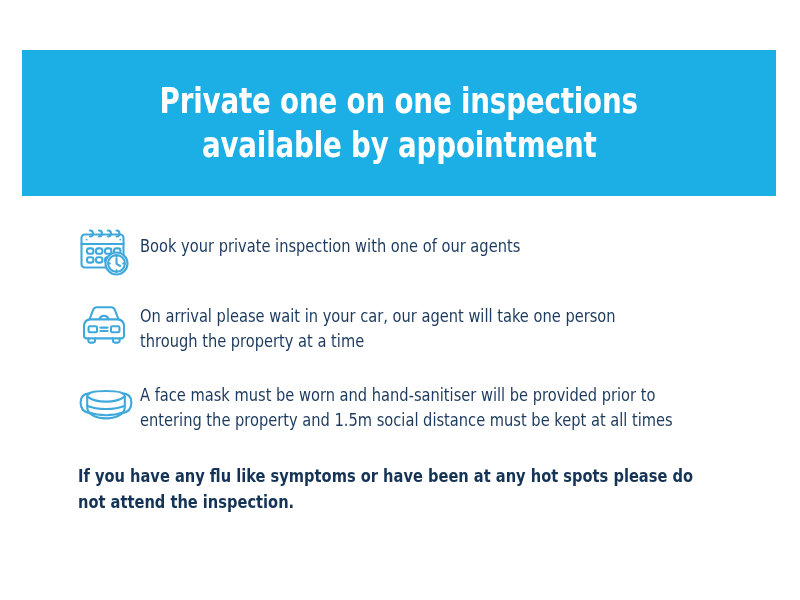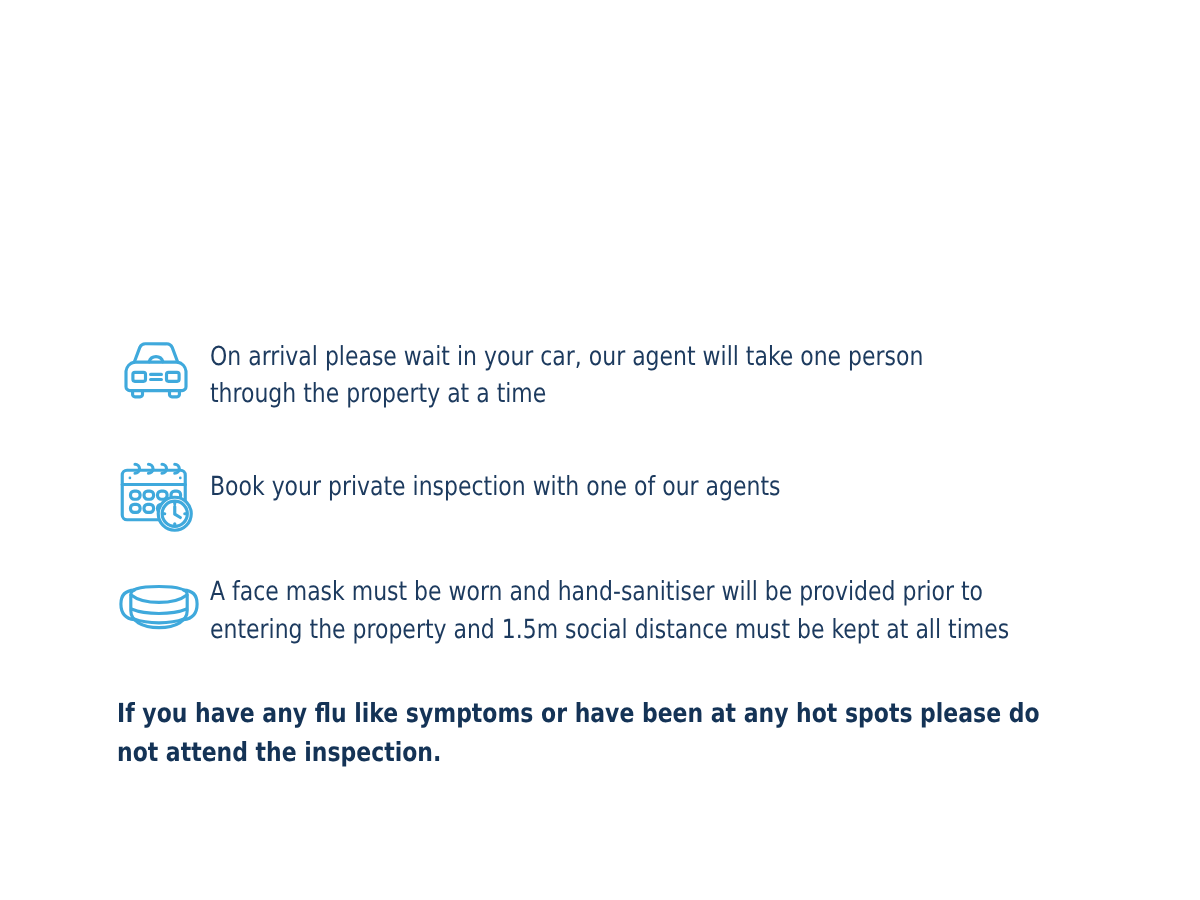--- a/index.html
+++ b/index.html
@@ -111,48 +111,26 @@
     line-height: 1.5;
     transform: scaleX(0.93);
     transform-origin: left top;
   }
 </style>
 </head>
 <body>
 
 <div id="poster">
 
+  <div class="banner">
+    <div class="banner-line">Private one on one inspections</div>
+    <div class="banner-line">available by appointment</div>
+  </div>
 
   <div class="bullets">
-
-    <div class="bullet-row row-car two-line">
-      <div class="bullet-icon">
-        <svg width="52" height="42" viewBox="0 0 52 42" fill="none" stroke="#3FA9DC" stroke-width="2.1" stroke-linecap="round" stroke-linejoin="round">
-
-          <path d="M11.5 15.5 L15.2 5.6 A4 4 0 0 1 18.9 3.2 L33.1 3.2 A4 4 0 0 1 36.8 5.6 L40.5 15.5"></path>
-
-          <path d="M6 21.5 A7 7 0 0 1 11.6 15.4 L40.4 15.4 A7 7 0 0 1 46 21.5 L46 31.8 A2.6 2.6 0 0 1 43.4 34.4 L8.6 34.4 A2.6 2.6 0 0 1 6 31.8 Z"></path>
-
-          <rect x="10.6" y="22.2" width="8.4" height="6" rx="1.3"></rect>
-          <rect x="33" y="22.2" width="8.4" height="6" rx="1.3"></rect>
-
-          <line x1="22.4" y1="23.6" x2="29.6" y2="23.6"></line>
-          <line x1="22.4" y1="27" x2="29.6" y2="27"></line>
-
-          <path d="M21.4 15.2 A4.8 4.8 0 0 1 30.6 15.2"></path>
-
-          <path d="M10.4 34.6 L10.4 37 A1.6 1.6 0 0 0 12 38.6 L15.4 38.6 A1.6 1.6 0 0 0 17 37 L17 34.6"></path>
-          <path d="M35 34.6 L35 37 A1.6 1.6 0 0 0 36.6 38.6 L40 38.6 A1.6 1.6 0 0 0 41.6 37 L41.6 34.6"></path>
-        </svg>
-      </div>
-      <div class="bullet-text">
-        <span>On arrival please wait in your car, our agent will take one person</span><br>
-        <span>through the property at a time</span>
-      </div>
-    </div>
 
     <div class="bullet-row row-calendar">
       <div class="bullet-icon">
         <svg width="52" height="50" viewBox="0 0 52 50" fill="none" stroke="#3FA9DC" stroke-width="2.1" stroke-linecap="round" stroke-linejoin="round">
 
           <path d="M12 3.5 A3 3 0 0 1 12 9.5"></path>
           <path d="M21 3.5 A3 3 0 0 1 21 9.5"></path>
           <path d="M30 3.5 A3 3 0 0 1 30 9.5"></path>
           <path d="M38.5 3.5 A3 3 0 0 1 38.5 9.5"></path>
 
@@ -179,20 +157,46 @@
           <line x1="38.5" y1="43.2" x2="38.5" y2="44.4"></line>
           <line x1="30.6" y1="36.5" x2="31.8" y2="36.5"></line>
           <line x1="45.2" y1="36.5" x2="46.4" y2="36.5"></line>
         </svg>
       </div>
       <div class="bullet-text">
         <span>Book your private inspection with one of our agents</span>
       </div>
     </div>
 
+    <div class="bullet-row row-car two-line">
+      <div class="bullet-icon">
+        <svg width="52" height="42" viewBox="0 0 52 42" fill="none" stroke="#3FA9DC" stroke-width="2.1" stroke-linecap="round" stroke-linejoin="round">
+
+          <path d="M11.5 15.5 L15.2 5.6 A4 4 0 0 1 18.9 3.2 L33.1 3.2 A4 4 0 0 1 36.8 5.6 L40.5 15.5"></path>
+
+          <path d="M6 21.5 A7 7 0 0 1 11.6 15.4 L40.4 15.4 A7 7 0 0 1 46 21.5 L46 31.8 A2.6 2.6 0 0 1 43.4 34.4 L8.6 34.4 A2.6 2.6 0 0 1 6 31.8 Z"></path>
+
+          <rect x="10.6" y="22.2" width="8.4" height="6" rx="1.3"></rect>
+          <rect x="33" y="22.2" width="8.4" height="6" rx="1.3"></rect>
+
+          <line x1="22.4" y1="23.6" x2="29.6" y2="23.6"></line>
+          <line x1="22.4" y1="27" x2="29.6" y2="27"></line>
+
+          <path d="M21.4 15.2 A4.8 4.8 0 0 1 30.6 15.2"></path>
+
+          <path d="M10.4 34.6 L10.4 37 A1.6 1.6 0 0 0 12 38.6 L15.4 38.6 A1.6 1.6 0 0 0 17 37 L17 34.6"></path>
+          <path d="M35 34.6 L35 37 A1.6 1.6 0 0 0 36.6 38.6 L40 38.6 A1.6 1.6 0 0 0 41.6 37 L41.6 34.6"></path>
+        </svg>
+      </div>
+      <div class="bullet-text">
+        <span>On arrival please wait in your car, our agent will take one person</span><br>
+        <span>through the property at a time</span>
+      </div>
+    </div>
+
     <div class="bullet-row row-mask two-line">
       <div class="bullet-icon">
         <svg width="56" height="40" viewBox="0 0 56 40" fill="none" stroke="#3FA9DC" stroke-width="2.1" stroke-linecap="round" stroke-linejoin="round">
 
           <path d="M11.6 9.4 C5.4 9.6 2.6 13 2.6 18.6 C2.6 24.4 5.6 28.4 11.8 29.2"></path>
 
           <path d="M44.4 9.4 C50.6 9.6 53.4 13 53.4 18.6 C53.4 24.4 50.4 28.4 44.2 29.2"></path>
 
           <path d="M9.2 12.4 C9.2 9.2 13.4 7 28 7 C42.6 7 46.8 9.2 46.8 12.4
                    L46.8 23.2 C46.8 29.6 39.6 34.4 28 34.4

